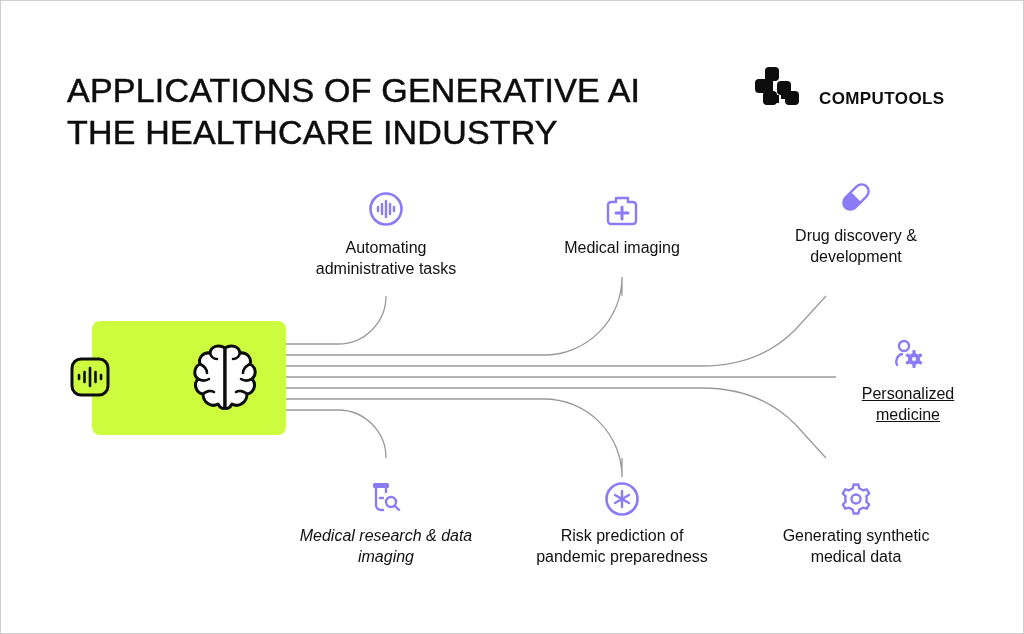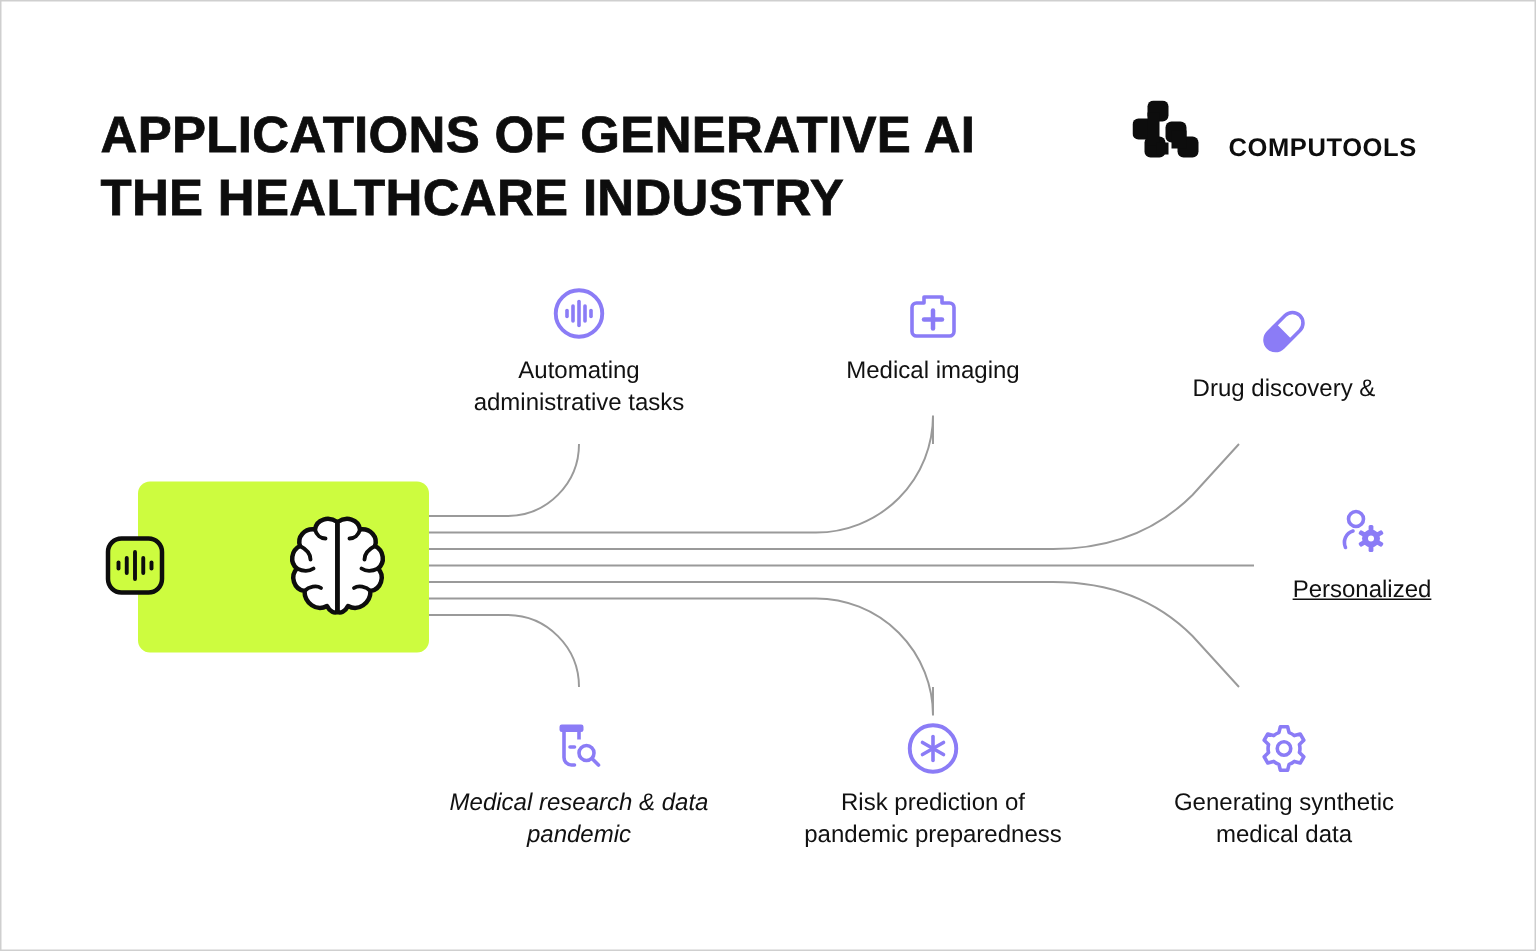--- a/index.html
+++ b/index.html
@@ -8,21 +8,21 @@
       background: #ffffff;
       font-family: "Liberation Sans", "DejaVu Sans", sans-serif;
       color: #111111;
     }
     .frame {
       position: absolute; left: 0; top: 0; width: 1022px; height: 632px;
       border: 1px solid #cfcfcf; box-sizing: content-box;
     }
     .title {
       position: absolute; left: 67px; top: 69px;
-      font-size: 34px; line-height: 42px; font-weight: 700;
+      font-size: 34px; line-height: 42px; font-weight: 400;
       letter-spacing: 0.2px; color: #0d0d0d;
       -webkit-text-stroke: 0.5px #0d0d0d;
     }
     .title div { white-space: nowrap; }
     .logo { position: absolute; left: 755px; top: 67px; display: flex; align-items: center; }
     .logo-text {
       position: absolute; left: 64px; top: 22px; font-size: 17px; font-weight: 700;
       letter-spacing: 0.4px; white-space: nowrap; color: #0d0d0d;
     }
     .diagram { position: absolute; left: 0; top: 0; width: 1024px; height: 634px; }
@@ -132,59 +132,61 @@
     <g stroke="#8b7cf6" stroke-width="3" stroke-linecap="round">
       <line x1="18" y1="16" x2="18" y2="28"></line>
       <line x1="12" y1="22" x2="24" y2="22"></line>
     </g>
   </svg>
   <div style="height:10px"></div>
   <span class="label">Medical imaging</span>
   <span class="label"></span>
 </div>
 
-<div class="node" style="left:766px; top:203px; width:180px;">
+<div class="node" style="left:766px; top:179px; width:180px;">
   <svg class="icon" viewBox="0 0 36 36">
     <g transform="rotate(-45 18 18)">
       <rect x="3" y="11" width="30" height="14" rx="7" fill="none" stroke="#8b7cf6" stroke-width="2.4"></rect>
       <path d="M10 11 H18 V25 H10 A7 7 0 0 1 10 11 Z" fill="#8b7cf6"></path>
     </g>
   </svg>
   <div style="height:10px"></div>
   <span class="label">Drug discovery &amp;</span>
+  <span class="label">development</span>
 </div>
 
 <div class="node" style="left:818px; top:337px; width:180px;text-decoration:underline;">
   <svg class="icon" viewBox="0 0 36 36">
     <circle cx="14" cy="9" r="5" fill="none" stroke="#8b7cf6" stroke-width="2.4"></circle>
     <path d="M7 28 A8 8 0 0 1 12 17" fill="none" stroke="#8b7cf6" stroke-width="2.4" stroke-linecap="round"></path>
     <g transform="translate(24 22)" fill="#8b7cf6">
       <circle r="6"></circle>
       <rect x="-1.6" y="-9" width="3.2" height="18" rx="1"></rect>
       <rect x="-1.6" y="-9" width="3.2" height="18" rx="1" transform="rotate(60)"></rect>
       <rect x="-1.6" y="-9" width="3.2" height="18" rx="1" transform="rotate(120)"></rect>
       <circle r="2" fill="#ffffff"></circle>
     </g>
   </svg>
   <div style="height:10px"></div>
   <span class="label">Personalized</span>
+  <span class="label">medicine</span>
 </div>
 
 <div class="node" style="left:286px; top:481px; width:200px;font-style:italic;">
   <svg class="icon" viewBox="0 0 36 36">
     <rect x="5" y="2" width="16" height="5" rx="1.5" fill="#8b7cf6"></rect>
     <path d="M8 7 V24 A5 5 0 0 0 13 29 H15" fill="none" stroke="#8b7cf6" stroke-width="2.4" stroke-linecap="round"></path>
     <path d="M18 7 V12" fill="none" stroke="#8b7cf6" stroke-width="2.4"></path>
     <line x1="12" y1="17" x2="15" y2="17" stroke="#8b7cf6" stroke-width="2.4" stroke-linecap="round"></line>
     <circle cx="23" cy="21" r="5" fill="none" stroke="#8b7cf6" stroke-width="2.4"></circle>
     <line x1="27" y1="25" x2="31" y2="29" stroke="#8b7cf6" stroke-width="2.4" stroke-linecap="round"></line>
   </svg>
   <div style="height:8px"></div>
   <span class="label">Medical research &amp; data</span>
-  <span class="label">pandemic</span>
+  <span class="label">imaging</span>
 </div>
 
 <div class="node" style="left:522px; top:481px; width:200px;">
   <svg class="icon" viewBox="0 0 36 36">
     <circle cx="18" cy="18" r="15.5" fill="none" stroke="#8b7cf6" stroke-width="2.6"></circle>
     <g stroke="#8b7cf6" stroke-width="2.4" stroke-linecap="round">
       <line x1="18" y1="10" x2="18" y2="26"></line>
       <line x1="11" y1="14" x2="25" y2="22"></line>
       <line x1="11" y1="22" x2="25" y2="14"></line>
     </g>

